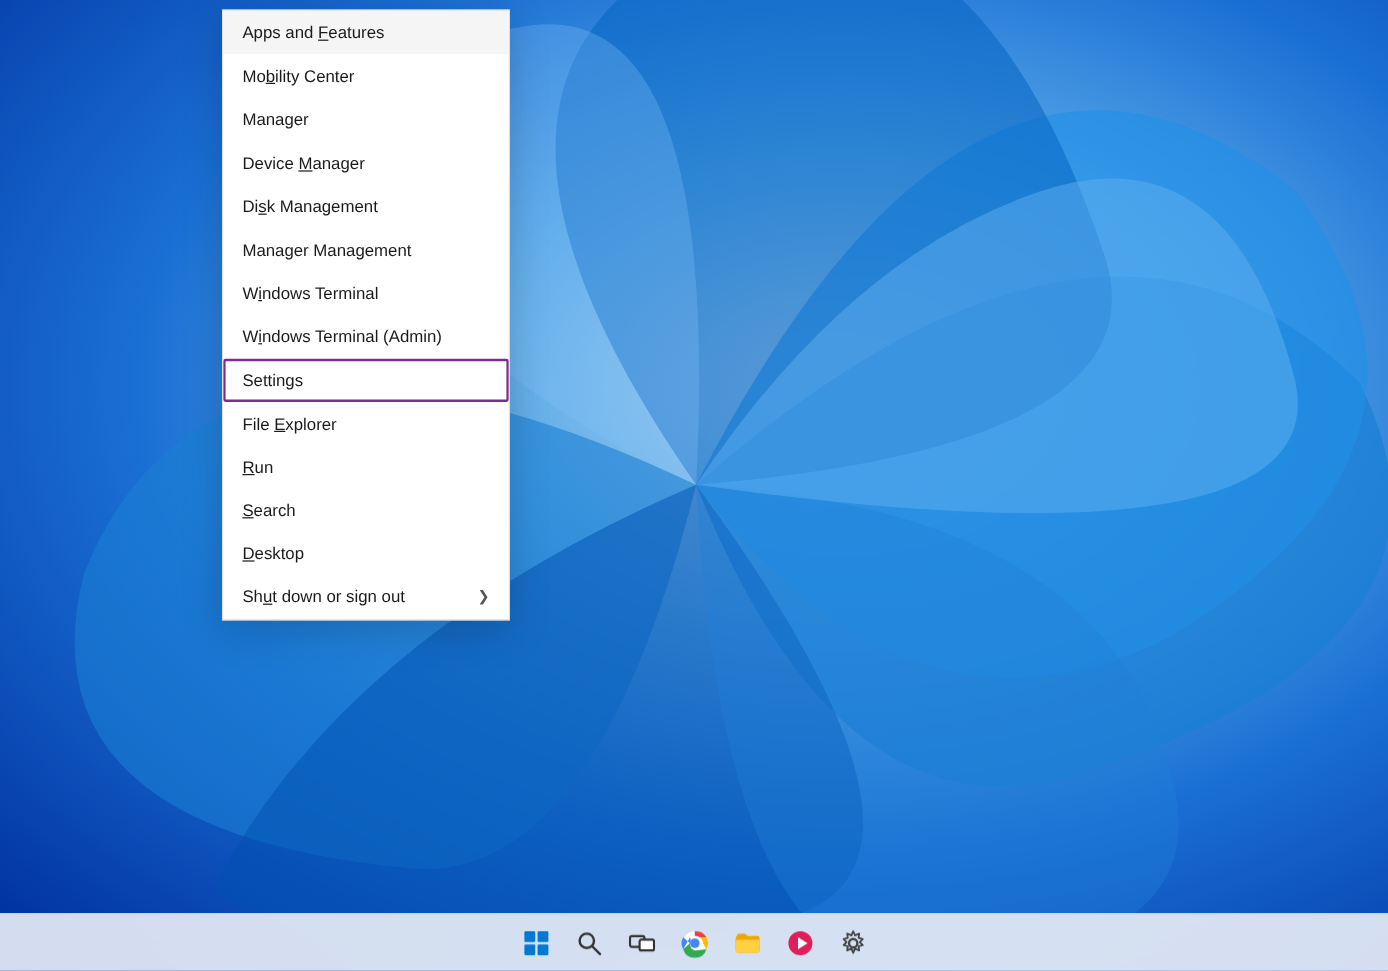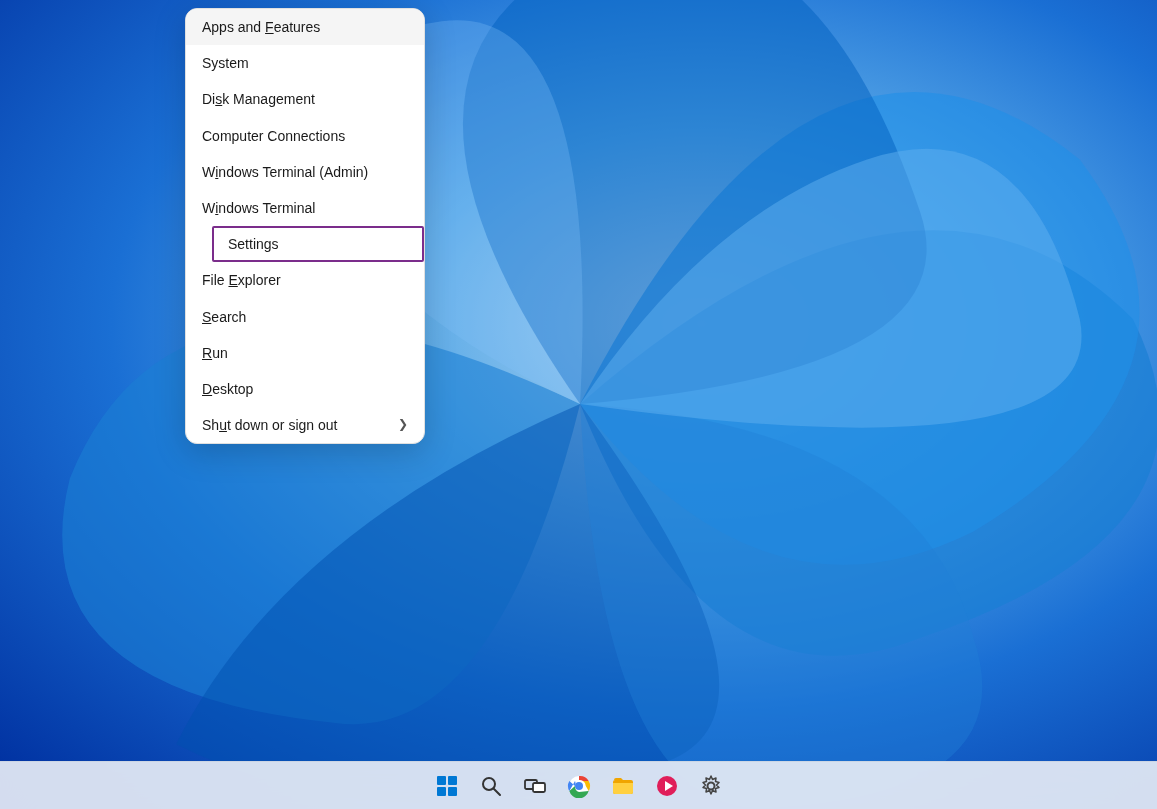--- a/index.html
+++ b/index.html
@@ -59,21 +59,21 @@
     }
 
     
     .context-menu {
       position: absolute;
       left: 185px;
       top: 8px;
       width: 240px;
       background: #ffffff;
       border: 1px solid #e0e0e0;
-      border-radius: 12px;
+      border-radius: 0;
       box-shadow: 0 8px 32px rgba(0,0,0,0.18);
       overflow: hidden;
       z-index: 100;
     }
 
     .menu-item {
       display: flex;
       align-items: center;
       justify-content: space-between;
       padding: 9px 16px;
@@ -81,21 +81,20 @@
       color: #1a1a1a;
       cursor: pointer;
       white-space: nowrap;
       line-height: 1.3;
     }
 
     .menu-item.settings-highlighted {
       outline: 2px solid #7b2d8b;
       outline-offset: -2px;
       border-radius: 2px;
-      margin-left: 26px;
     }
 
     .menu-item.first-item {
       border-bottom: none;
       background: #f5f5f5;
     }
 
     .chevron {
       font-size: 12px;
       color: #555;
@@ -134,45 +133,51 @@
     </svg>
   </div>
 </div>
 
 <div class="context-menu">
 
 <div class="menu-item first-item">
       <span>Apps and <span class="accel">F</span>eatures</span>
     </div>
     <div class="menu-item">
-      <span>System</span>
+      <span>Mo<span class="accel">b</span>ility Center</span>
+    </div>
+    <div class="menu-item">
+      <span>Manager</span>
+    </div>
+    <div class="menu-item">
+      <span>Device <span class="accel">M</span>anager</span>
     </div>
     <div class="menu-item">
       <span>Di<span class="accel">s</span>k Management</span>
     </div>
     <div class="menu-item">
-      <span>Computer Connections</span>
+      <span>Manager Management</span>
+    </div>
+    <div class="menu-item">
+      <span>W<span class="accel">i</span>ndows Terminal</span>
     </div>
     <div class="menu-item">
       <span>W<span class="accel">i</span>ndows Terminal (Admin)</span>
-    </div>
-    <div class="menu-item">
-      <span>W<span class="accel">i</span>ndows Terminal</span>
     </div>
     <div class="menu-item settings-highlighted">
       <span>Settings</span>
     </div>
     <div class="menu-item">
       <span>File <span class="accel">E</span>xplorer</span>
     </div>
     <div class="menu-item">
+      <span><span class="accel">R</span>un</span>
+    </div>
+    <div class="menu-item">
       <span><span class="accel">S</span>earch</span>
-    </div>
-    <div class="menu-item">
-      <span><span class="accel">R</span>un</span>
     </div>
     <div class="menu-item">
       <span><span class="accel">D</span>esktop</span>
     </div>
     <div class="menu-item">
       <span>Sh<span class="accel">u</span>t down or sign out</span>
       <span class="chevron">❯</span>
     </div>
   </div>
 

